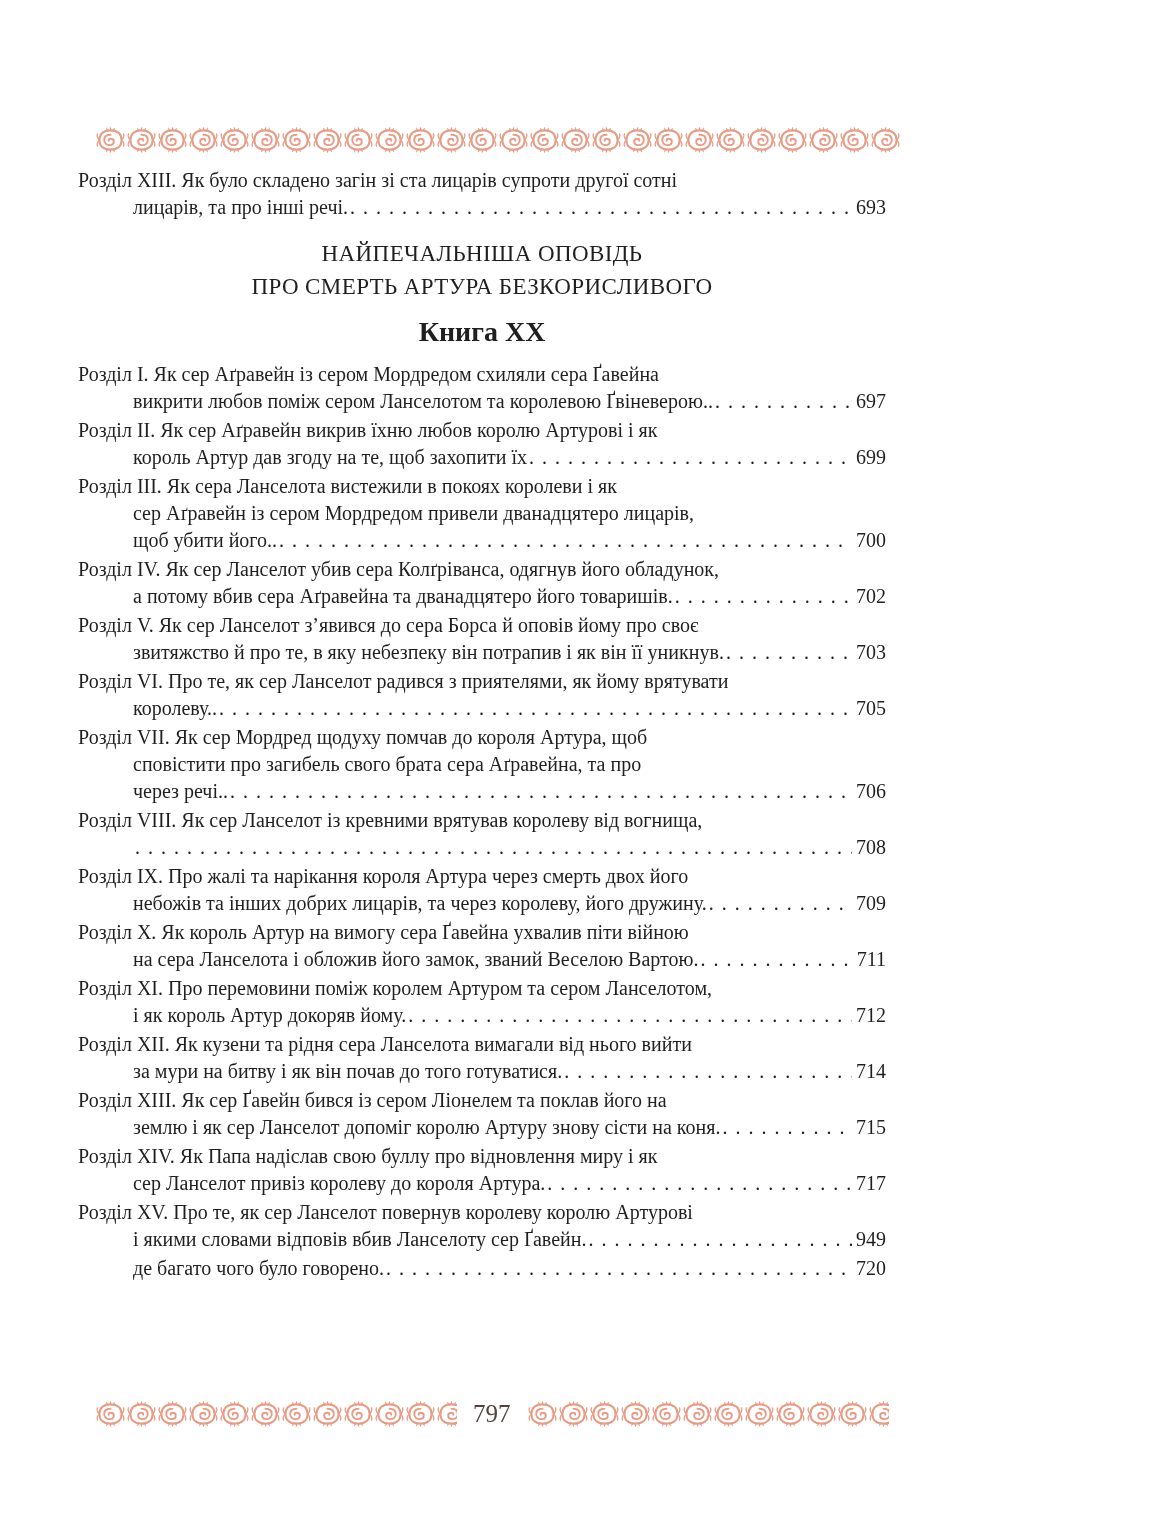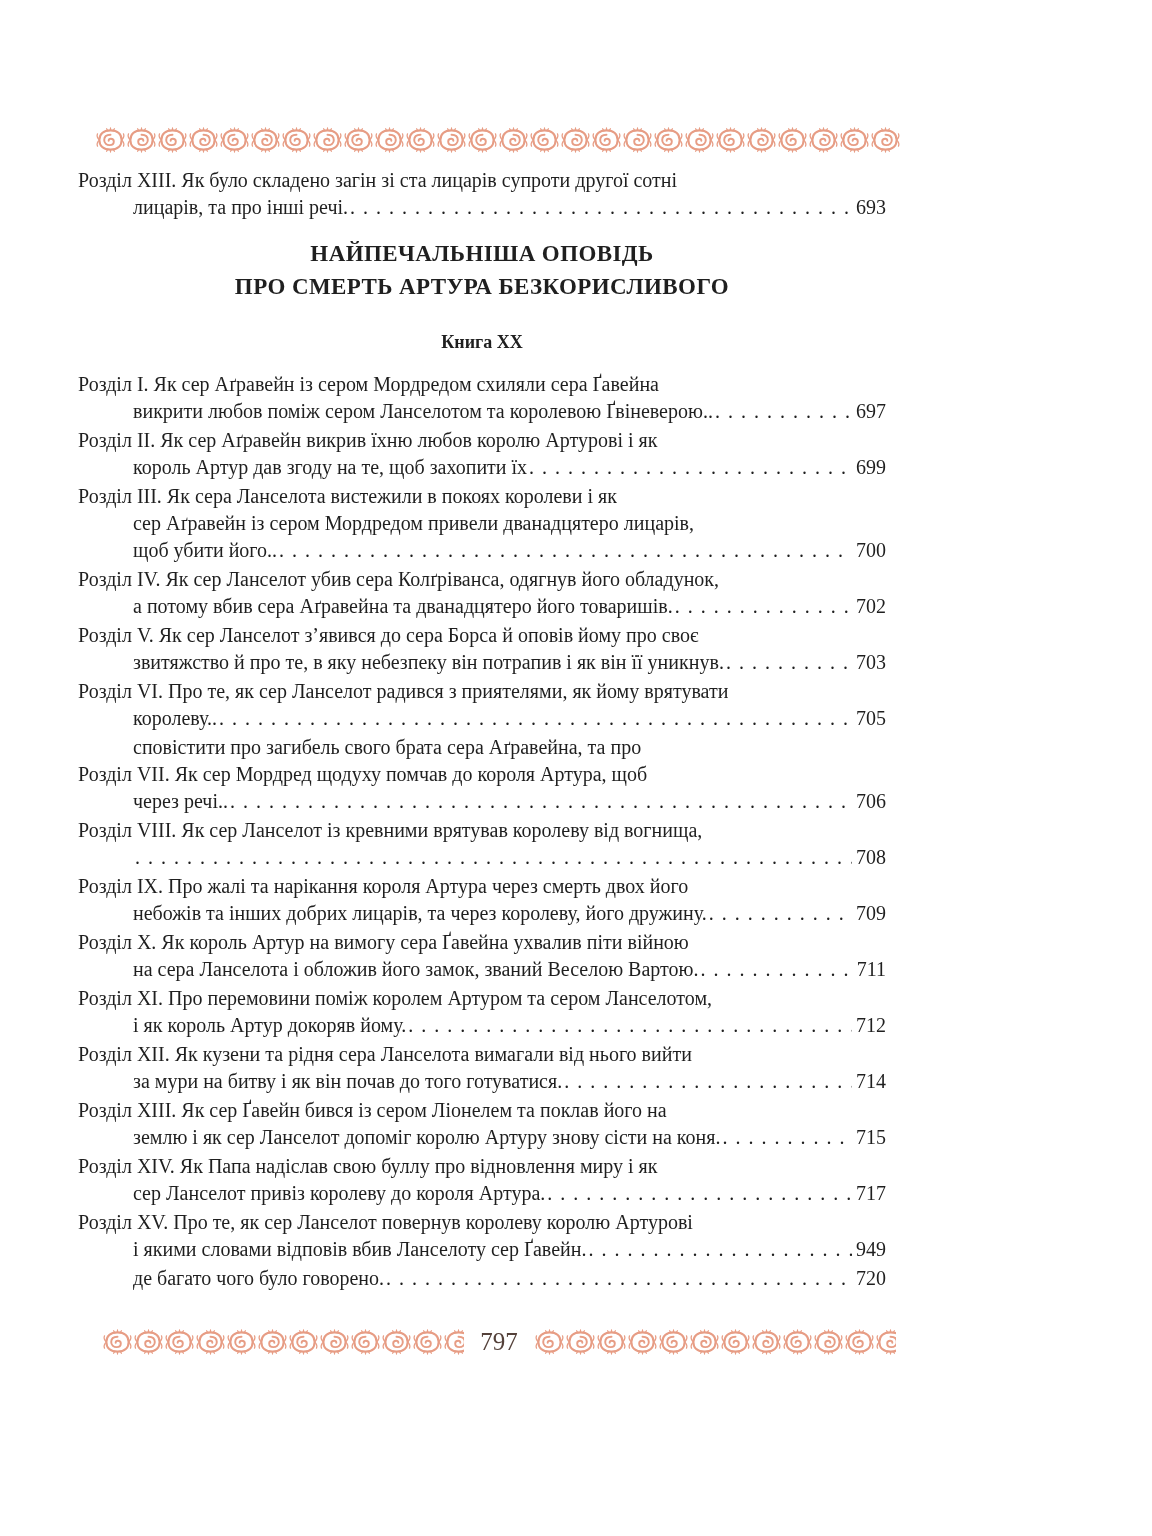--- a/index.html
+++ b/index.html
@@ -39,31 +39,31 @@
   .leader {
     flex: 1 1 auto; overflow: hidden; white-space: nowrap;
     margin: 0 4px 0 2px; min-width: 20px;
   }
   .leader::after {
     content: ". . . . . . . . . . . . . . . . . . . . . . . . . . . . . . . . . . . . . . . . . . . . . . . . . . . . . . . . . . . . . . . . . . . . . . . . . . . . . . . . . . . . . . . . . . . .";
     letter-spacing: 1.5px;
   }
   .pagenum { flex: 0 0 auto; font-variant-numeric: oldstyle-nums; text-align: center; }
   .section-title {
-    margin: 16px 0 24px; text-align: center;
-    font-size: 23px; line-height: 33px; font-weight: bold;
+    margin: 16px 0 14px; text-align: center;
+    font-size: 23px; line-height: 33px; font-weight: normal;
     letter-spacing: 0.4px;
   }
   .book-title {
     margin: 0 0 14px; text-align: center;
-    font-size: 18px; line-height: 30px; font-weight: bold;
+    font-size: 28px; line-height: 30px; font-weight: bold;
   }
   .footer {
-    position: absolute; left: 95px; top: 1325px; width: 808px;
-    display: flex; align-items: center; justify-content: center;
+    position: absolute; left: 95px; top: 1397px; width: 808px;
+    display: flex; align-items: center; justify-content: flex-start;
   }
   .footer .ornament-strip { width: 362px; flex: 0 0 auto; }
   .footer-pagenum {
     flex: 0 0 auto; padding: 0 16px;
     font-size: 25px; color: var(--c-page_number);
     font-variant-numeric: oldstyle-nums;
   }
   .defs-hidden { position: absolute; width: 0; height: 0; overflow: hidden; }
 </style>
 </head>
@@ -229,22 +229,22 @@
   <div class="toc-entry">
     <div class="line">Розділ VI. Про те, як сер Ланселот радився з приятелями, як йому врятувати</div>
     <div class="line cont last">
       <span class="entry-text">королеву..</span>
       <span class="leader"></span>
       <span class="pagenum">705</span>
     </div>
   </div>
 
   <div class="toc-entry">
+    <div class="line">Розділ VII. Як сер Мордред щодуху помчав до короля Артура, щоб</div>
     <div class="line cont">сповістити про загибель свого брата сера Аґравейна, та про</div>
-    <div class="line">Розділ VII. Як сер Мордред щодуху помчав до короля Артура, щоб</div>
     <div class="line cont last">
       <span class="entry-text">через речі..</span>
       <span class="leader"></span>
       <span class="pagenum">706</span>
     </div>
   </div>
 
   <div class="toc-entry">
     <div class="line">Розділ VIII. Як сер Ланселот із кревними врятував королеву від вогнища,</div>
     <div class="line cont last">

